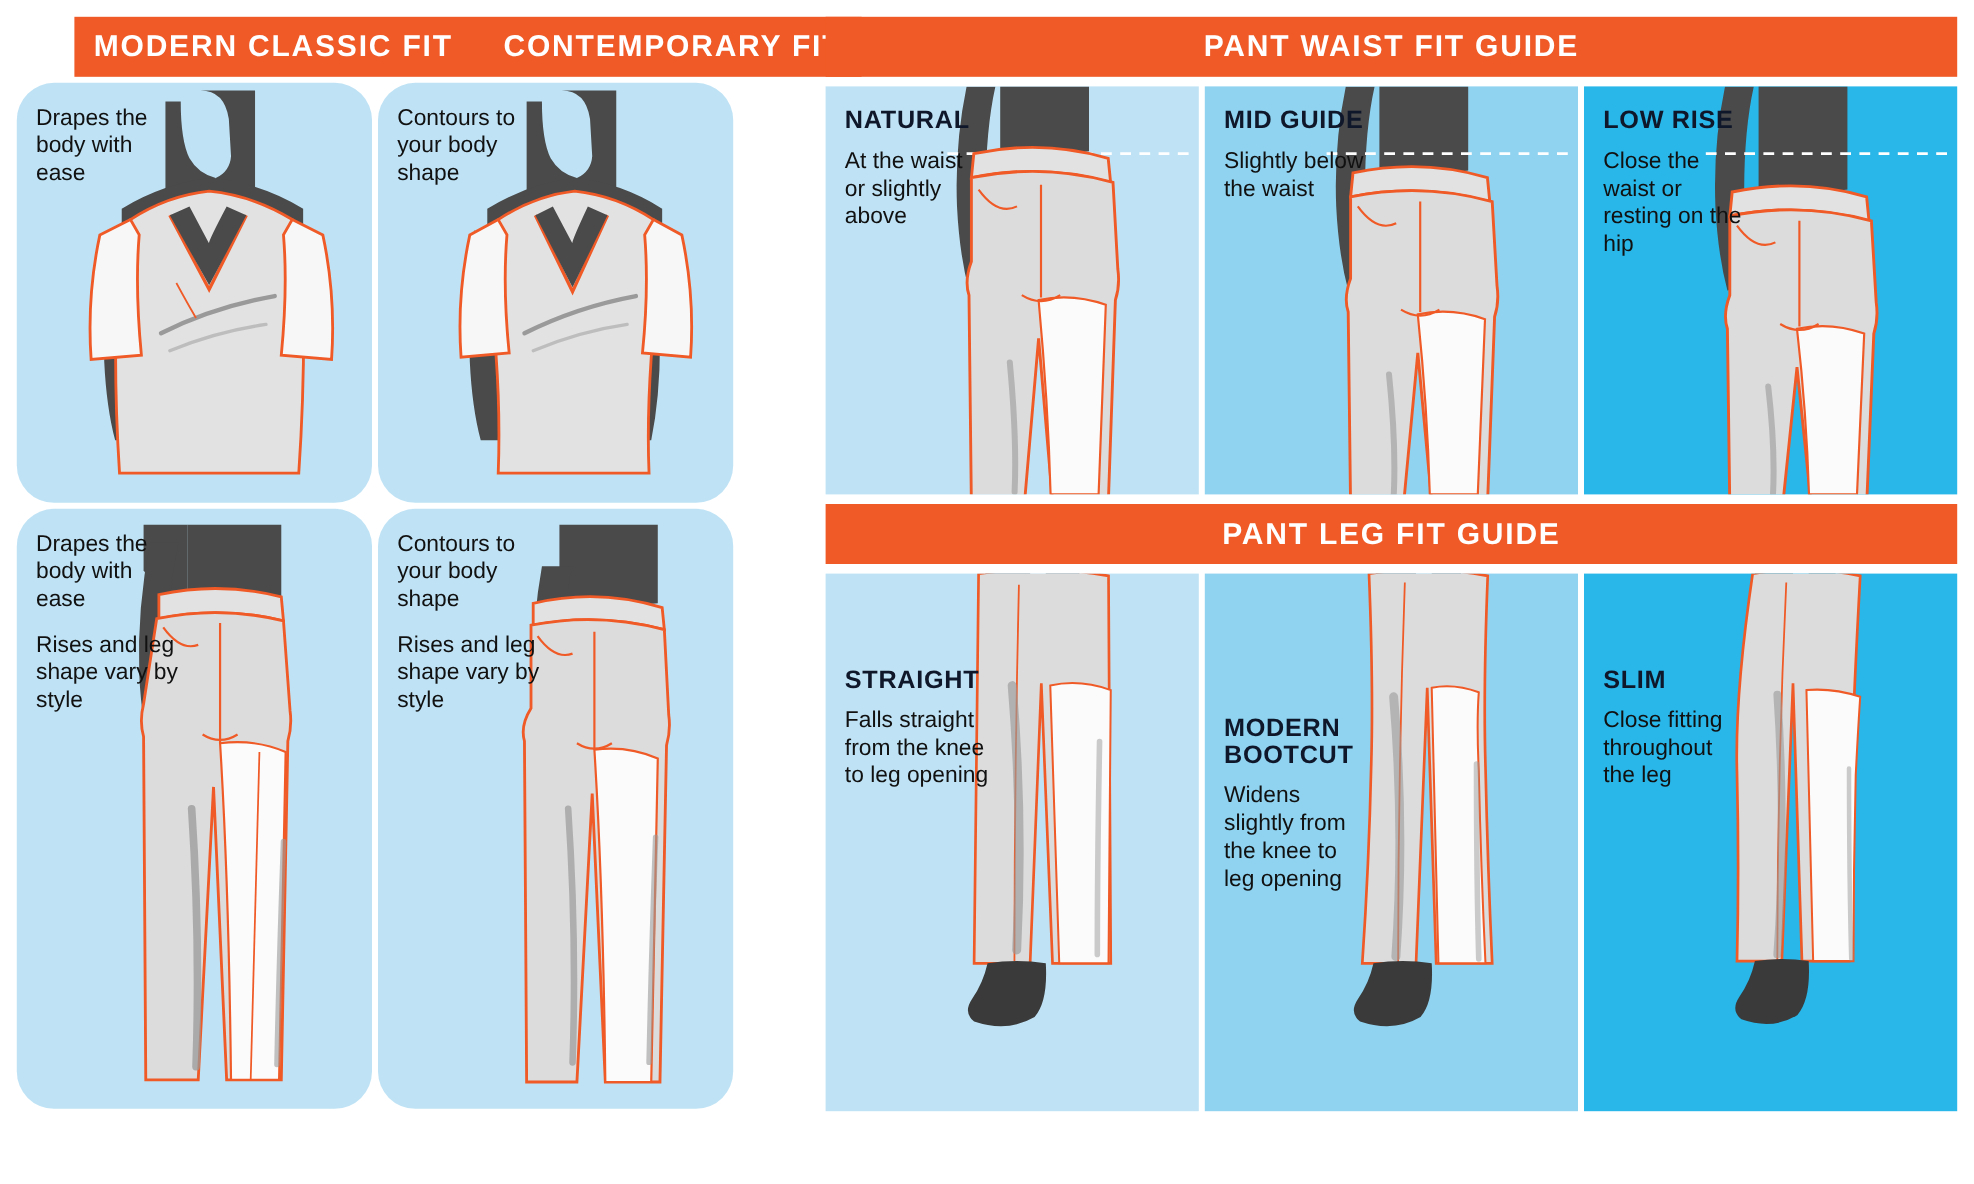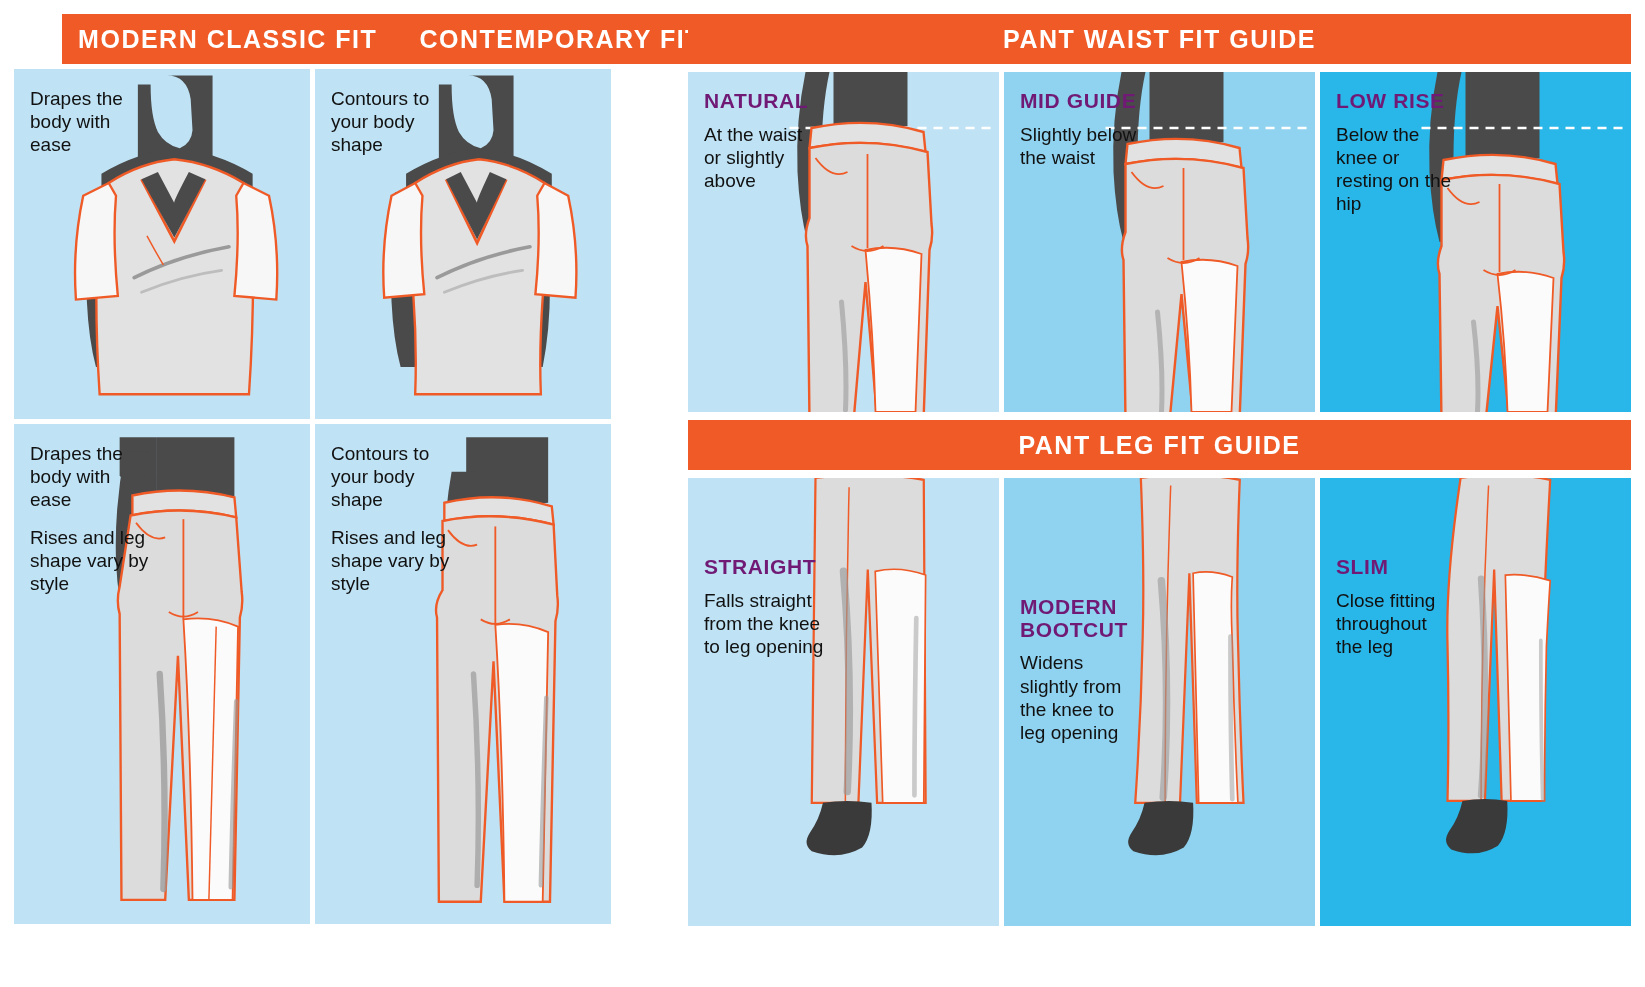--- a/index.html
+++ b/index.html
@@ -60,21 +60,21 @@
     position: absolute;
     top: 18px;
     left: 16px;
     z-index: 6;
     max-width: 120px;
   }
   .celltitle {
     font-weight: bold;
     font-size: 21px;
     letter-spacing: 0.6px;
-    color: #701a75;
+    color: #0f172a;
     margin-bottom: 10px;
     line-height: 1.08;
   }
   .celldesc {
     font-size: 19px;
     line-height: 1.22;
     color: #111;
     margin-bottom: 14px;
   }
   .celldesc:last-child { margin-bottom: 0; }
@@ -83,20 +83,21 @@
   .left-col {
     width: 656px;
     display: flex;
     flex-direction: column;
     gap: 5px;
   }
   .left-col .banner { width: 100%; }
   .left-cell {
     width: 296px;
     height: 350px;
+    border-radius: 31px;
   }
   .left-cell.bottom { height: 500px; }
 
   
   .right-col {
     flex: 1;
     display: flex;
     flex-direction: column;
     gap: 8px;
   }
@@ -272,21 +273,21 @@
             <path d="M174 96 l0 92" fill="none" stroke="#ef5a26" stroke-width="1.8"></path>
             <path d="M122 100 q16 22 32 14" fill="none" stroke="#ef5a26" stroke-width="1.8"></path>
             <path d="M158 186 q16 10 32 0" fill="none" stroke="#ef5a26" stroke-width="1.8"></path>
             <path d="M148 240 q6 58 4 100" fill="none" stroke="#9a9a9a" stroke-width="5" stroke-linecap="round" opacity="0.6"></path>
           </svg>
         </div>
 
         <div class="cell right-cell bg-blue">
           <div class="celltext">
             <div class="celltitle">LOW RISE</div>
-            <div class="celldesc">Below the knee or resting on the hip</div>
+            <div class="celldesc">Close the waist or resting on the hip</div>
           </div>
           <svg class="figsvg" viewBox="0 0 300 340" preserveAspectRatio="xMidYMid meet">
             <path d="M140 -10 l74 0 l0 96 q-38 6 -74 0 z" fill="#4a4a4a"></path>
             <path d="M112 0 q-10 48 -8 100 q2 40 10 70 l24 -4 q-10 -38 -10 -80 q0 -50 8 -86 z" fill="#4a4a4a"></path>
             <line x1="96" y1="56" x2="300" y2="56" stroke="#ffffff" stroke-width="2.4" stroke-dasharray="9 7"></line>
             <path d="M118 88 q58 -12 112 4 l2 20 q-58 -16 -116 -4 z" fill="#e2e2e2" stroke="#ef5a26" stroke-width="2.4"></path>
             <path d="M116 108 q60 -12 118 4 l4 68 q2 14 -2 26 l-6 144 l-46 0 l-12 -116 l-12 116 l-44 0 l-2 -148 q-4 -12 2 -28 z" fill="#dcdcdc" stroke="#ef5a26" stroke-width="2.4"></path>
             <path d="M172 202 q8 70 10 138 l40 0 l6 -134 q-28 -10 -56 -4 z" fill="#fbfbfb" stroke="#ef5a26" stroke-width="1.8"></path>
             <path d="M174 112 l0 88" fill="none" stroke="#ef5a26" stroke-width="1.8"></path>
             <path d="M122 116 q16 22 32 14" fill="none" stroke="#ef5a26" stroke-width="1.8"></path>

